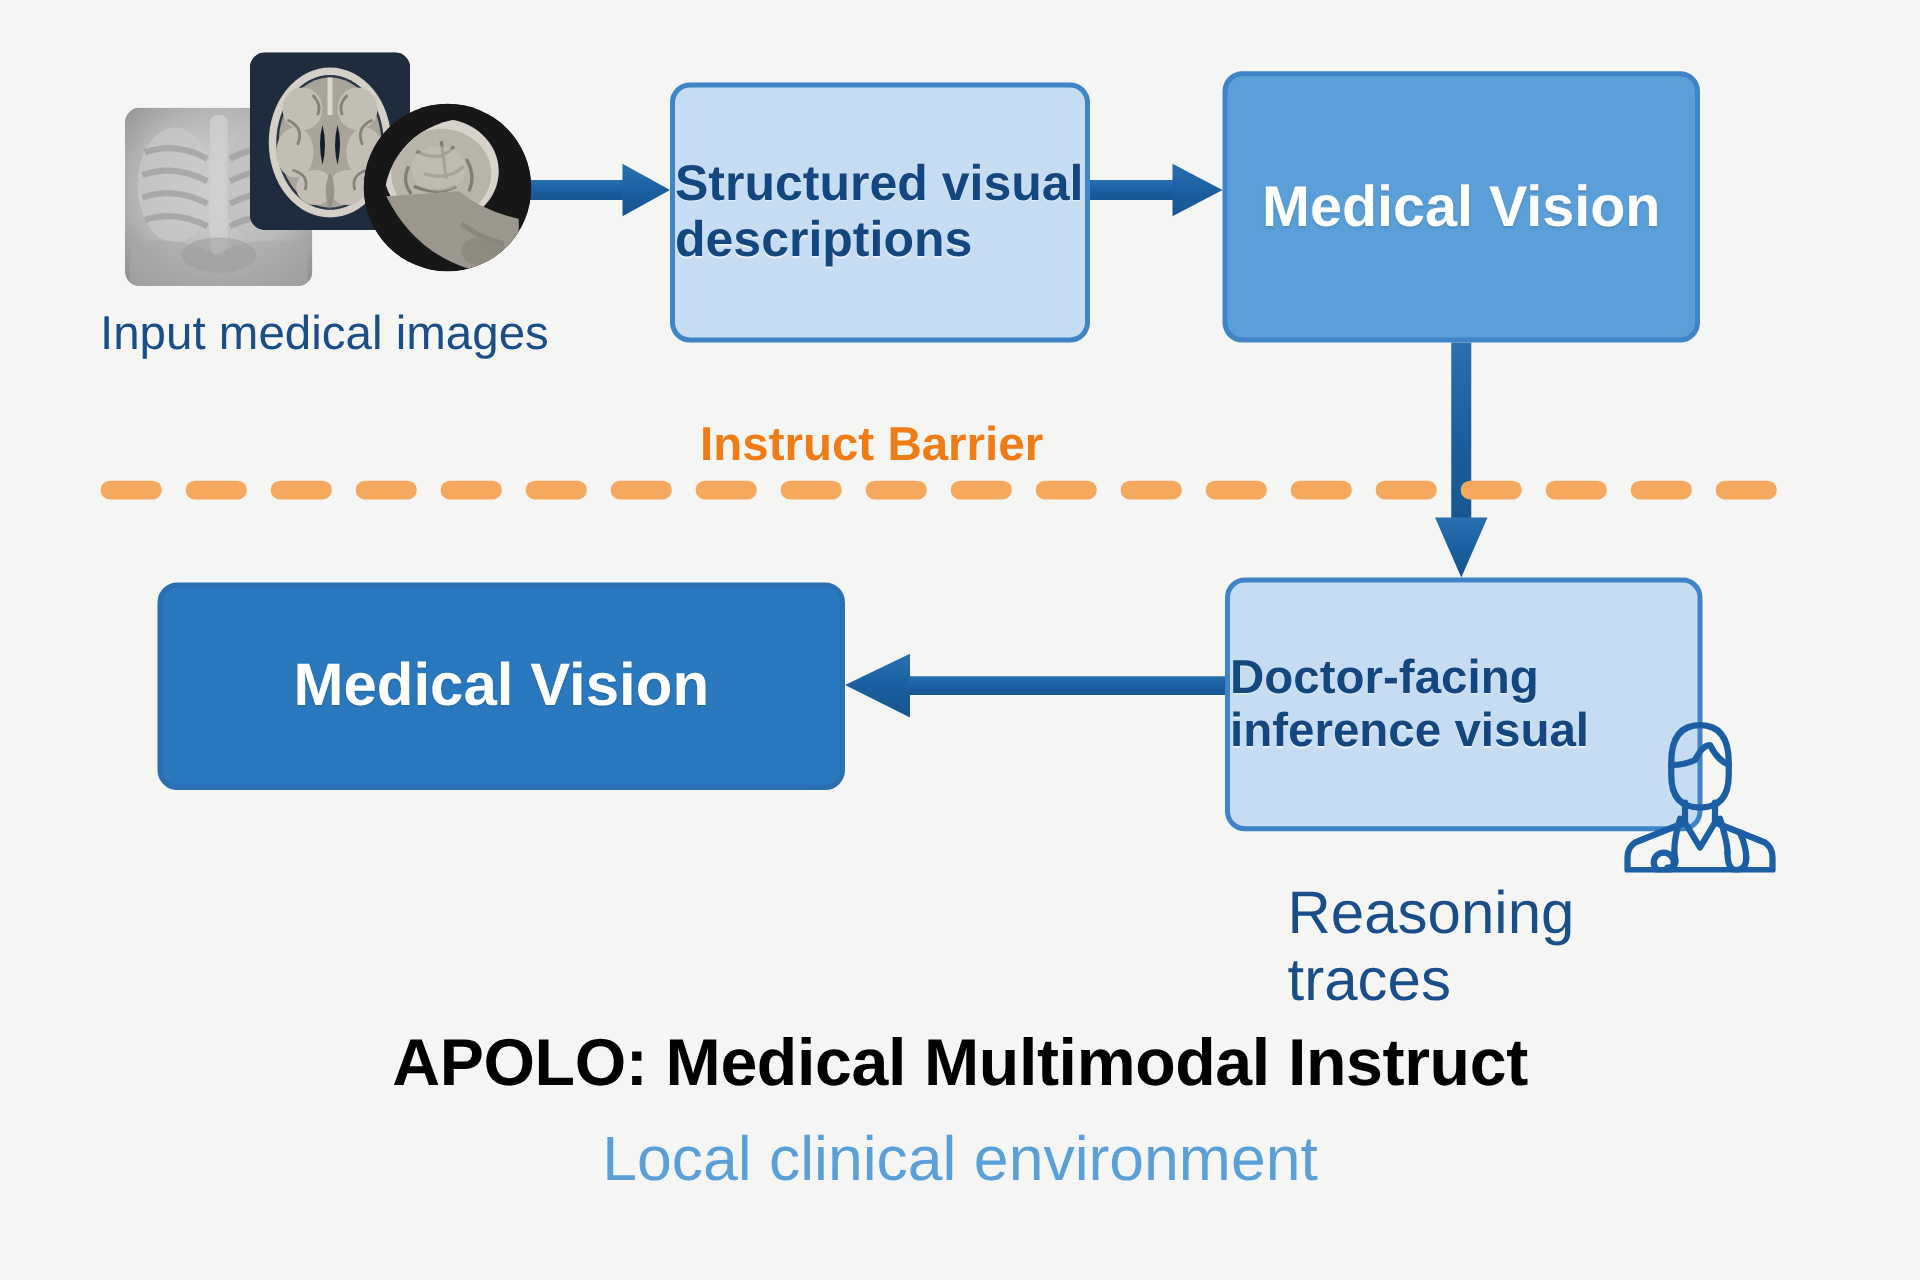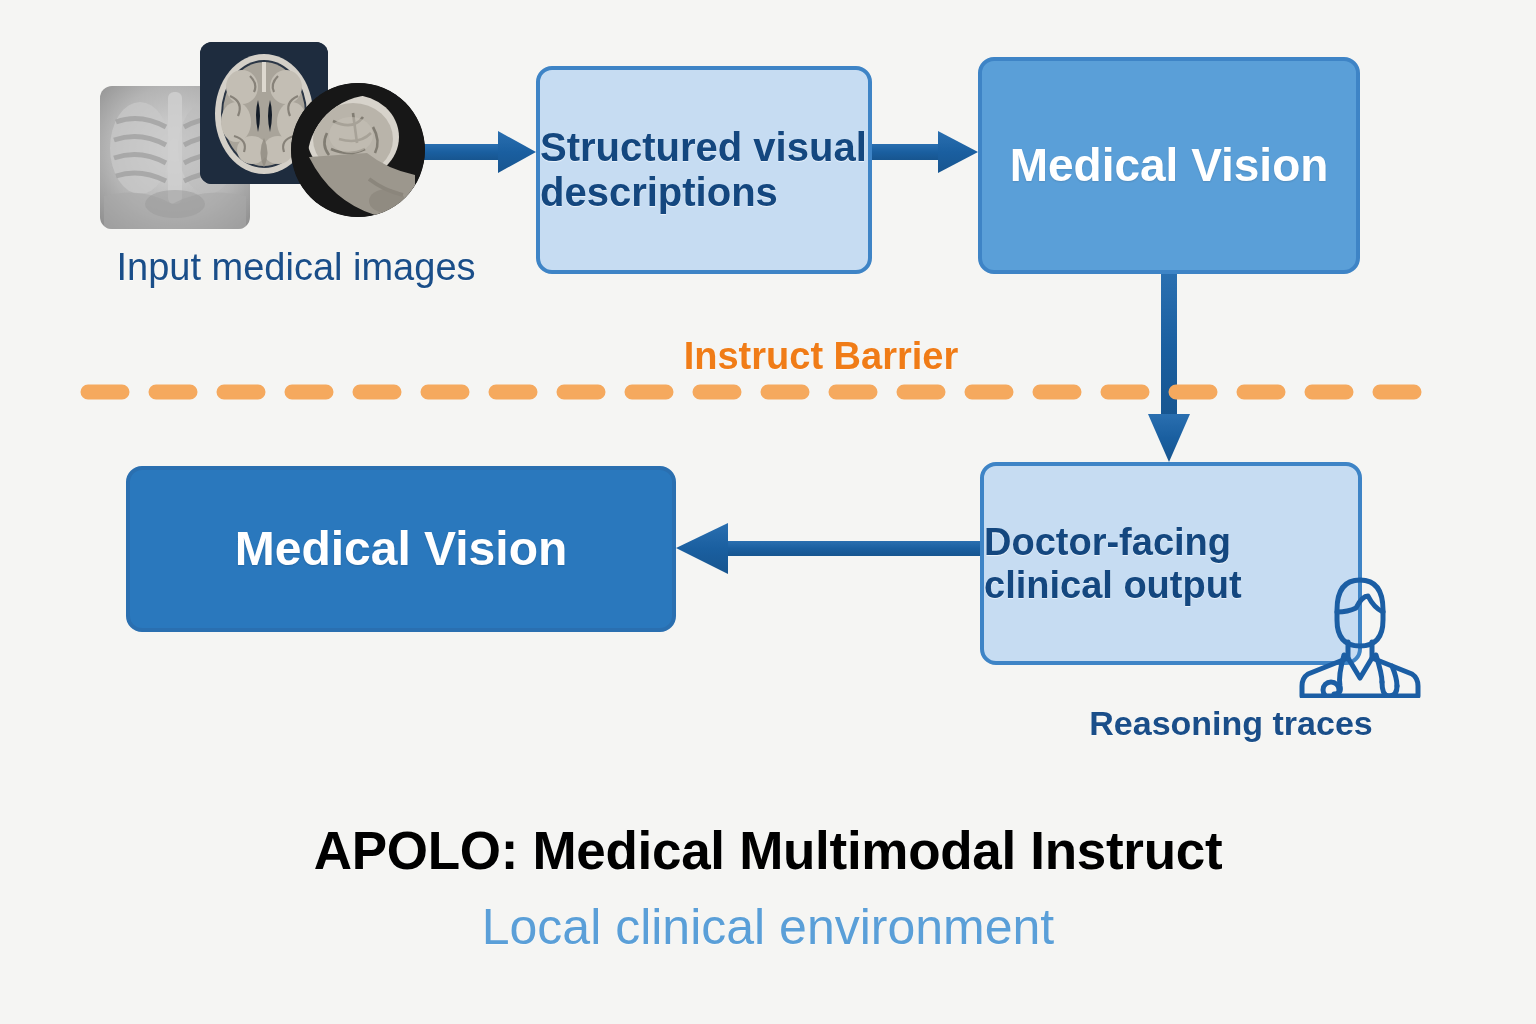--- a/index.html
+++ b/index.html
@@ -64,33 +64,31 @@
     left: 980px; top: 462px; width: 382px; height: 203px;
     font-size: 38px;
   }
   #box-medical-vision-bottom {
     left: 126px; top: 466px; width: 550px; height: 166px;
     font-size: 48px;
   }
 
   .label {
     position: absolute;
-    text-align: center;
     color: #1a4e89;
     line-height: 1.12;
     text-shadow: 0 1px 1px rgba(255,255,255,0.6);
-    margin-left: 36px;
   }
   #label-input-images {
     left: 80px; top: 246px; width: 360px;
     font-size: 38px; font-weight: 500;
   }
   #label-reasoning-traces {
     left: 1030px; top: 704px; width: 330px;
-    font-size: 34px; font-weight: 700;
+    font-size: 48px; font-weight: 400;
   }
   #label-privacy-barrier {
     left: 560px; top: 335px; width: 450px;
     font-size: 38px; font-weight: 600;
     color: #f07c17;
     text-shadow: 0 1px 1px rgba(255,255,255,0.6);
   }
 
   #title-main {
     position: absolute;
@@ -246,21 +244,21 @@
       <path d="M78 96 Q94 108 112 112" stroke="#8b867c" stroke-width="4" fill="none"></path>
       <ellipse cx="96" cy="118" rx="18" ry="12" fill="#8b867c" opacity="0.7"></ellipse>
     </g>
   </svg>
 </div>
 
 <div class="node node-light" id="box-structured">Structured visual descriptions</div>
 
 <div class="node node-mid" id="box-medical-vision-top">Medical Vision</div>
 
-<div class="node node-light" id="box-doctor-output">Doctor-facing clinical output</div>
+<div class="node node-light" id="box-doctor-output">Doctor-facing inference visual</div>
 
 <div class="node node-dark" id="box-medical-vision-bottom">Medical Vision</div>
 
 <div id="doctor-icon">
   <svg viewBox="0 0 128 136" xmlns="http://www.w3.org/2000/svg">
     <g fill="none" stroke="#1b5ea4" stroke-width="5" stroke-linecap="round" stroke-linejoin="round">
       <path d="M41 48 Q41 18 64 18 Q87 18 87 48 L87 58 Q87 84 64 84 Q41 84 41 58 Z"></path>
       <path d="M41 50 Q52 50 60 46 Q66 34 72 34 Q78 46 87 50"></path>
       <path d="M52 80 L52 96 L12 112 Q6 116 6 124 L6 134 L122 134 L122 124 Q122 116 116 112 L76 96 L76 80"></path>
       <path d="M52 96 L64 116 L76 96"></path>

